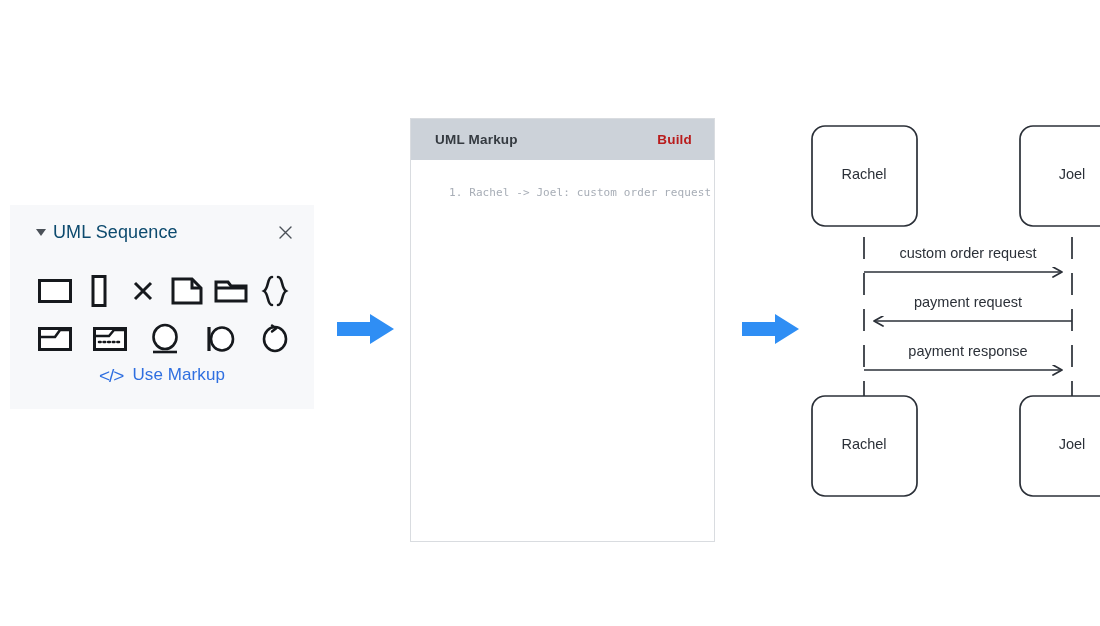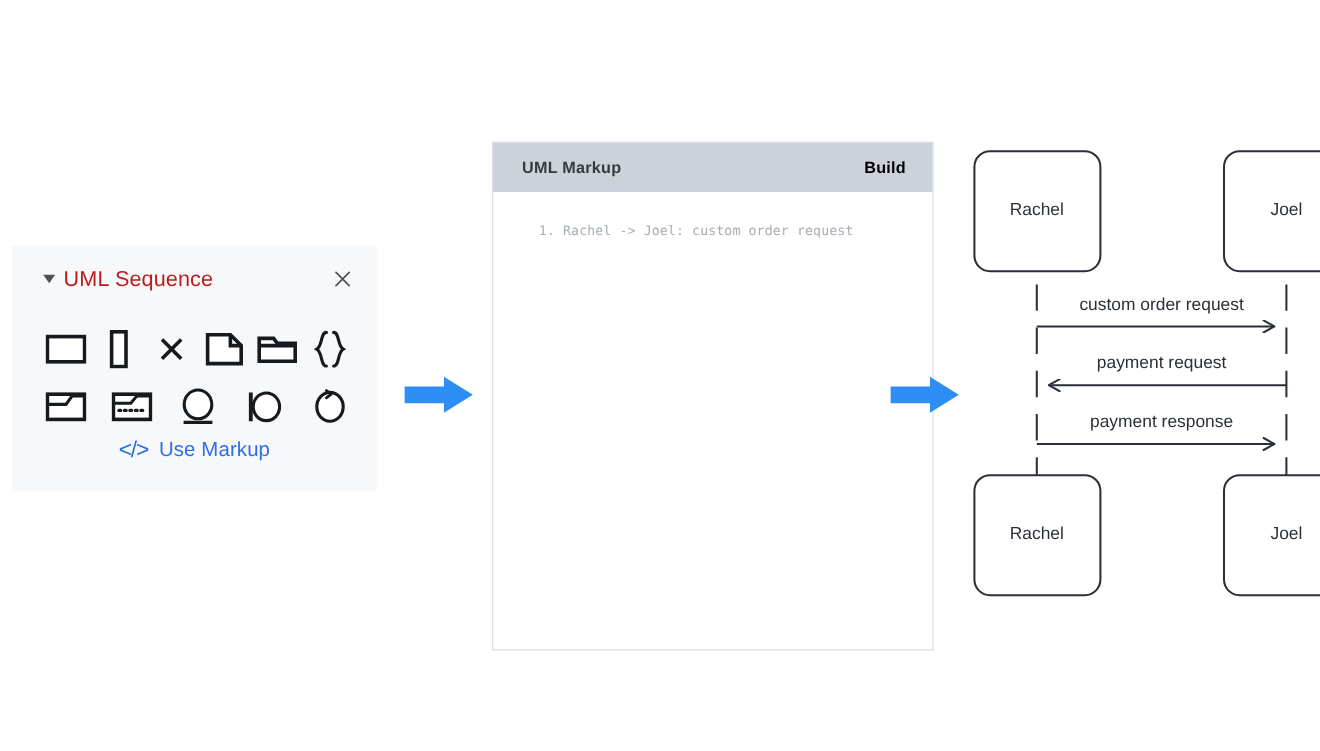--- a/index.html
+++ b/index.html
@@ -38,21 +38,21 @@
     margin-left: 26px;
     margin-right: 7px;
     width: 0; height: 0;
     border-left: 5.5px solid transparent;
     border-right: 5.5px solid transparent;
     border-top: 7px solid #4b5158;
     flex: 0 0 auto;
   }
   #palette-title {
     font-size: 18px;
-    color: #b91c1c;
+    color: #0c4a6e;
     letter-spacing: 0.1px;
     white-space: nowrap;
   }
   #palette-close {
     position: absolute;
     right: 20px;
     top: 50%;
     transform: translateY(-50%);
     width: 18px; height: 18px;
     display: flex; align-items: center; justify-content: center;
@@ -106,21 +106,21 @@
     height: 32px;
   }
   #flow-arrow-1 { left: 337px; }
   #flow-arrow-2 { left: 742px; }
 
   
   #markup-panel {
     position: absolute;
     left: 410px;
     top: 118px;
-    width: 368px;
+    width: 305px;
     height: 424px;
     box-sizing: border-box;
     border: 1px solid #d9dce0;
     background: #ffffff;
   }
   #markup-panel-header {
     height: 41px;
     background: #ccd2d9;
     display: flex;
     align-items: center;
@@ -130,21 +130,21 @@
   }
   #markup-panel-title {
     font-size: 13.5px;
     font-weight: bold;
     color: #343a40;
     letter-spacing: 0.2px;
   }
   #build-button {
     font-size: 13.5px;
     font-weight: bold;
-    color: #000000;
+    color: #b91c1c;
     letter-spacing: 0.2px;
   }
   #markup-code-area {
     padding: 22px 0 0 22px;
   }
   .markup-line {
     font-family: "DejaVu Sans Mono", monospace;
     font-size: 11px;
     color: #a7adb6;
     line-height: 21.5px;

